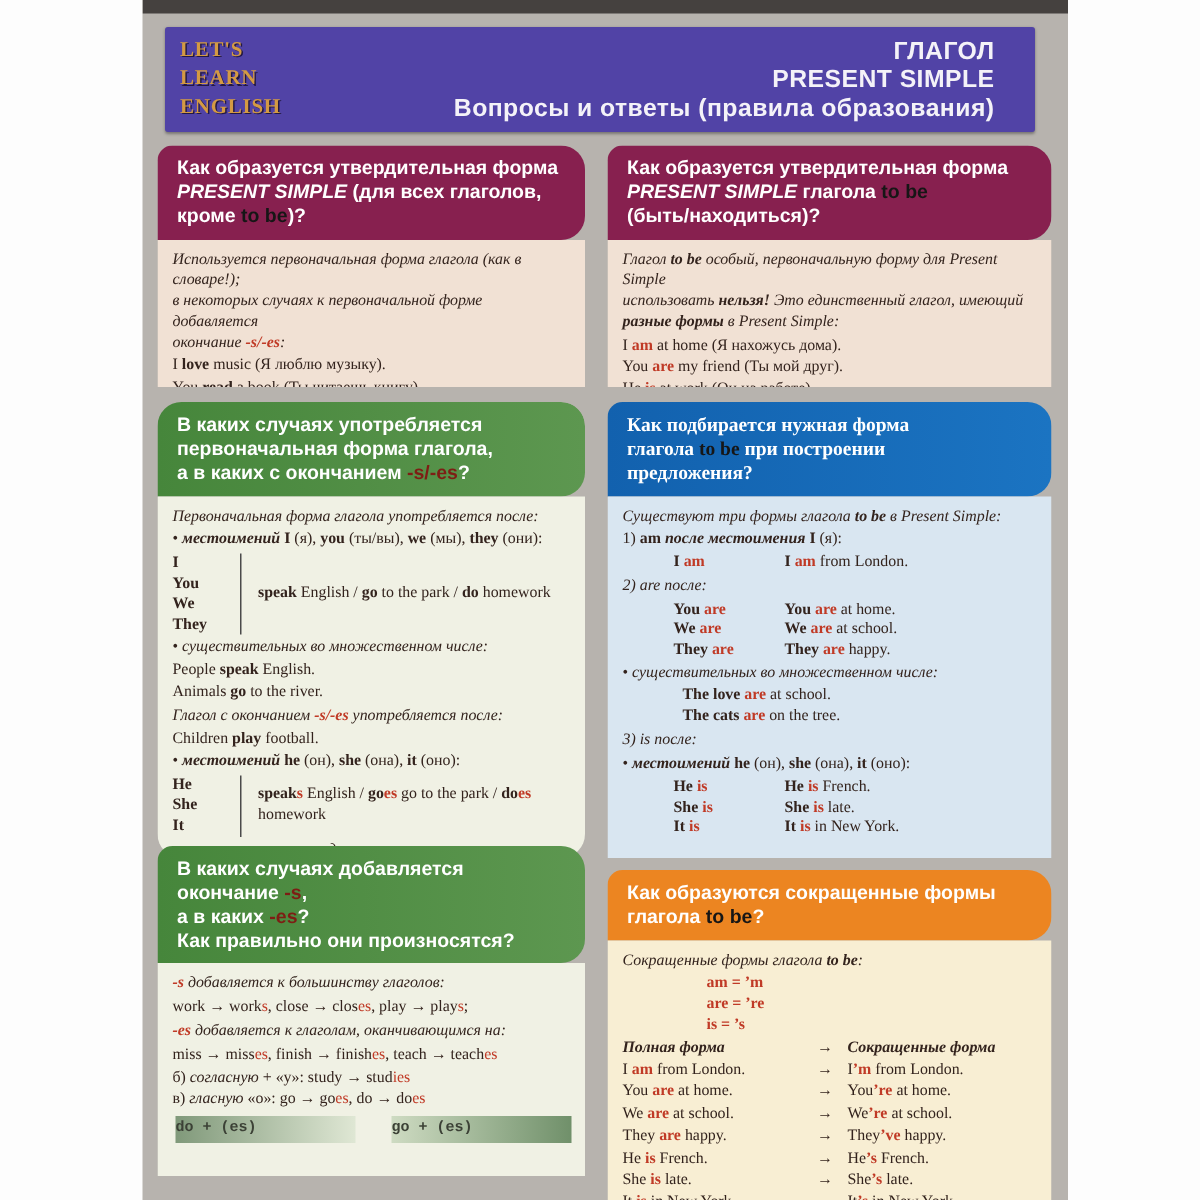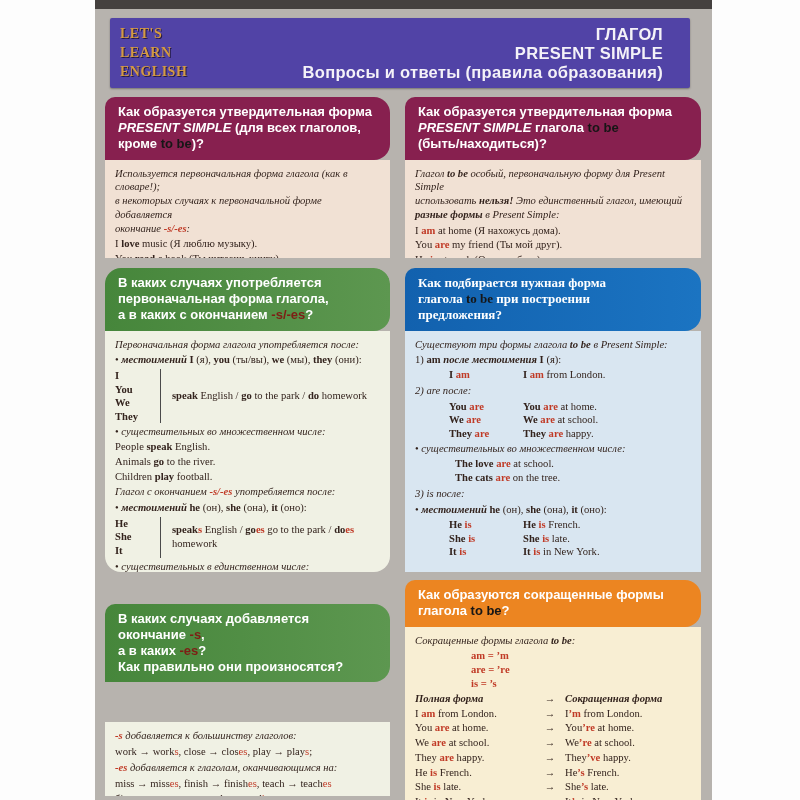--- a/index.html
+++ b/index.html
@@ -27,21 +27,21 @@
   .theme-green .p-head{background:linear-gradient(90deg,#46863b,#5d9750);}
   .theme-green .p-body{background:#f0f1e4;}
   .theme-blue .p-head{background:linear-gradient(90deg,#1261ae,#1b74c2);font-family:Liberation Serif, serif;}
   .theme-blue .p-body{background:#d9e6f1;}
   .theme-orange .p-head{background:#ec8521;}
   .theme-orange .p-body{background:#f8eed3;}
   #panel-0{left:10px;top:97px;width:285px;height:161px;}
   #panel-1{left:310px;top:97px;width:296px;height:161px;}
   #panel-2{left:10px;top:268px;width:285px;height:304px;border-radius:16px;}
   #panel-3{left:310px;top:268px;width:296px;height:304px;}
-  #panel-4{left:10px;top:604px;width:285px;height:192px;gap:40px;}
+  #panel-4{left:10px;top:564px;width:285px;height:220px;}
   #panel-5{left:310px;top:580px;width:296px;height:220px;}
   
   .st-i{font-style:italic;}
   .st-b{font-weight:700;}
   .st-r{color:#c03a26;}
   .st-k{color:#161616;}
   .st-d{color:#7e1d14;}
   
   .line{white-space:pre-line;margin:1px 0;}
   .intro{font-style:italic;margin:2px 0;}
@@ -120,22 +120,22 @@
             <div>I</div>
             <div>You</div>
             <div>We</div>
             <div>They</div>
           </div>
           <div class="ptxt"><span class="st-b">speak</span><span> English / </span><span class="st-b">go</span><span> to the park / </span><span class="st-b">do</span><span> homework</span></div>
         </div>
         <div class="line"><span>• </span><span class="st-i">существительных во множественном числе:</span></div>
         <div class="line"><span>People </span><span class="st-b">speak</span><span> English.</span></div>
         <div class="line"><span>Animals </span><span class="st-b">go</span><span> to the river.</span></div>
+        <div class="line intro"><span class="st-i">Глагол с окончанием </span><span class="st-r st-b">-s/-es</span><span class="st-i"> употребляется после:</span></div>
         <div class="line"><span>Children </span><span class="st-b">play</span><span> football.</span></div>
-        <div class="line intro"><span class="st-i">Глагол с окончанием </span><span class="st-r st-b">-s/-es</span><span class="st-i"> употребляется после:</span></div>
         <div class="line"><span>• </span><span class="st-i st-b">местоимений</span><span> </span><span class="st-b">he</span><span> (он),  </span><span class="st-b">she</span><span> (она),  </span><span class="st-b">it</span><span> (оно):</span></div>
         <div class="ptable">
           <div class="pcol">
             <div>He</div>
             <div>She</div>
             <div>It</div>
           </div>
           <div class="ptxt"><span class="st-b">speak</span><span class="st-r st-b">s</span><span> English / </span><span class="st-b">go</span><span class="st-r st-b">es</span><span> go to the park / </span><span class="st-b">do</span><span class="st-r st-b">es</span><span> homework</span></div>
         </div>
         <div class="line"><span>• </span><span class="st-i">существительных в единственном числе:</span></div>
@@ -205,21 +205,21 @@
     <div class="p-head"><span>Как образуются сокращенные формы
 глагола </span><span class="st-k">to be</span><span>?</span></div>
     <div class="p-body">
         <div class="line intro"><span class="st-i">Сокращенные формы глагола </span><span class="st-i st-b">to be</span><span class="st-i">:</span></div>
         <div class="line shortform"><span>am = ’m</span></div>
         <div class="line shortform"><span>are = ’re</span></div>
         <div class="line shortform"><span>is = ’s</span></div>
         <div class="arow">
           <div class="a1"><span class="st-i st-b">Полная форма</span></div>
           <div class="amid">→</div>
-          <div class="a2"><span class="st-i st-b">Сокращенная форма</span></div>
+          <div class="a2"><span class="st-i st-b">Сокращенные форма</span></div>
         </div>
         <div class="arow">
           <div class="a1"><span>I </span><span class="st-r st-b">am</span><span> from London.</span></div>
           <div class="amid">→</div>
           <div class="a2"><span>I</span><span class="st-r st-b">’m</span><span> from London.</span></div>
         </div>
         <div class="arow">
           <div class="a1"><span>You </span><span class="st-r st-b">are</span><span> at home.</span></div>
           <div class="amid">→</div>
           <div class="a2"><span>You</span><span class="st-r st-b">’re</span><span> at home.</span></div>

